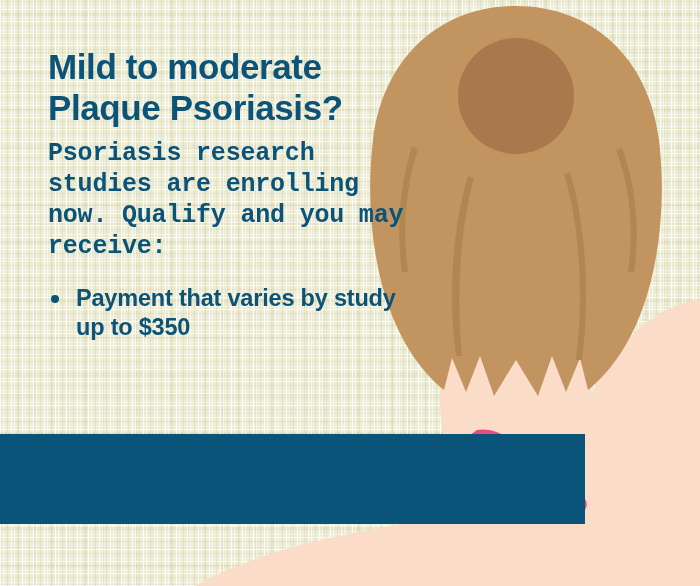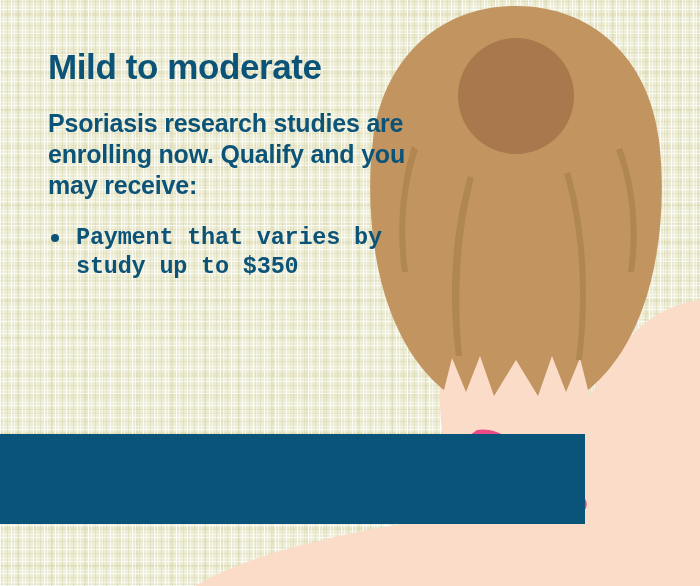--- a/index.html
+++ b/index.html
@@ -78,28 +78,28 @@
     line-height: 41px;
     font-weight: bold;
     letter-spacing: -0.4px;
     margin: 0;
   }
   .subcopy {
     color: #0c5378;
     font-size: 25px;
     line-height: 31px;
     font-weight: bold;
-    margin: 21px 0 0 0;
+    margin: 10px 0 0 0;
     letter-spacing: -0.2px;
+    font-family: Liberation Mono, monospace;
   }
   .bullets {
     list-style: none;
     margin: 22px 0 0 0;
     padding: 0;
-    font-family: Liberation Mono, monospace;
   }
   .bullet-item {
     position: relative;
     color: #0c5378;
     font-size: 23.5px;
     line-height: 29px;
     font-weight: bold;
     padding-left: 28px;
     margin-bottom: 14px;
     letter-spacing: -0.2px;
@@ -192,20 +192,21 @@
                C 589 501, 583 494, 574 491
                C 564 487, 556 487, 548 490 Z" fill="#ec4a87"></path>
     </svg>
   </div>
 
   <div class="blue-band"></div>
 
   <div class="copy">
     <h1 class="headline">
       <span>Mild to moderate</span><br>
+      <span>Plaque Psoriasis?</span>
     </h1>
 
     <p class="subcopy">Psoriasis research studies are enrolling now. Qualify and you may receive:</p>
 
     <ul class="bullets">
       <li class="bullet-item">
         <span class="bullet-dot"></span>
         <span>Payment that varies by study up to $350</span>
       </li>
     </ul>

